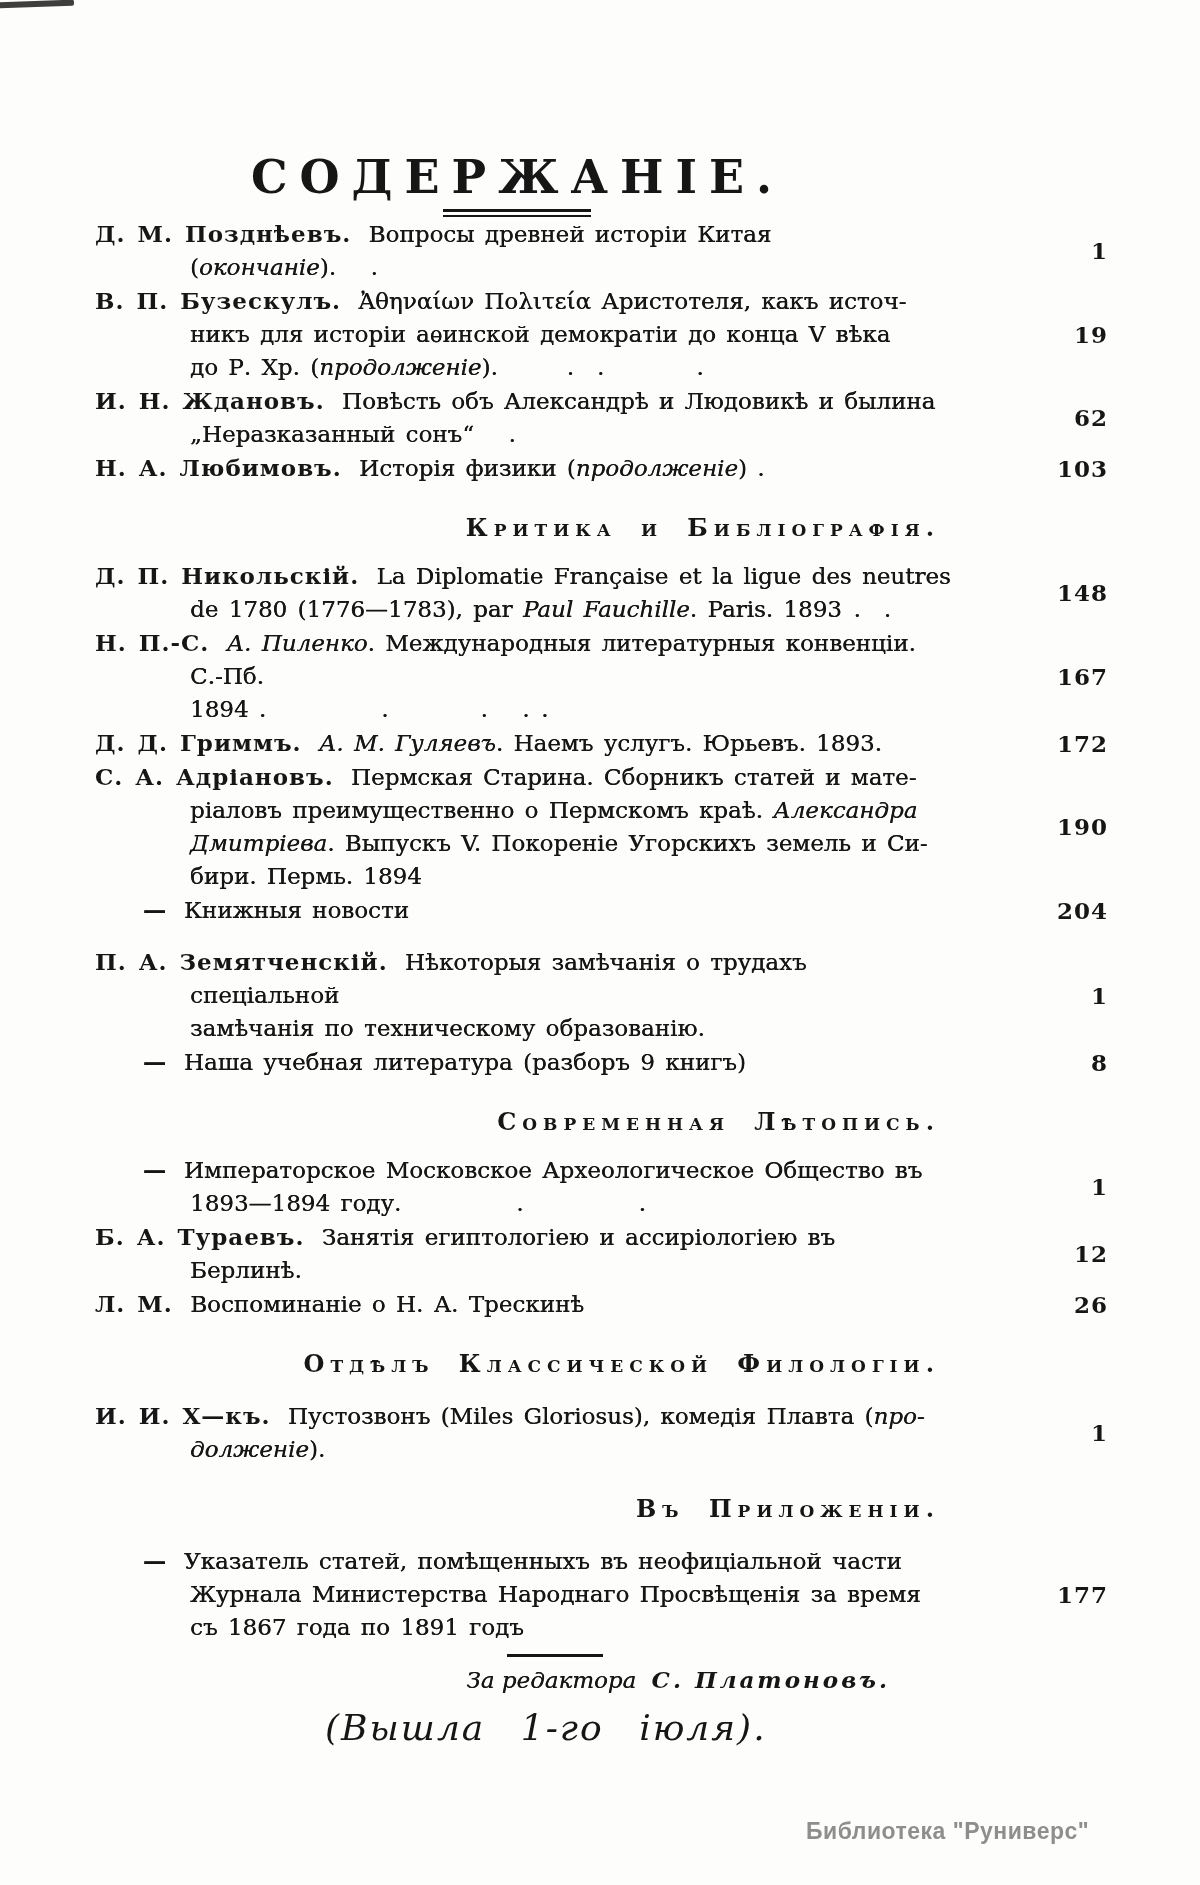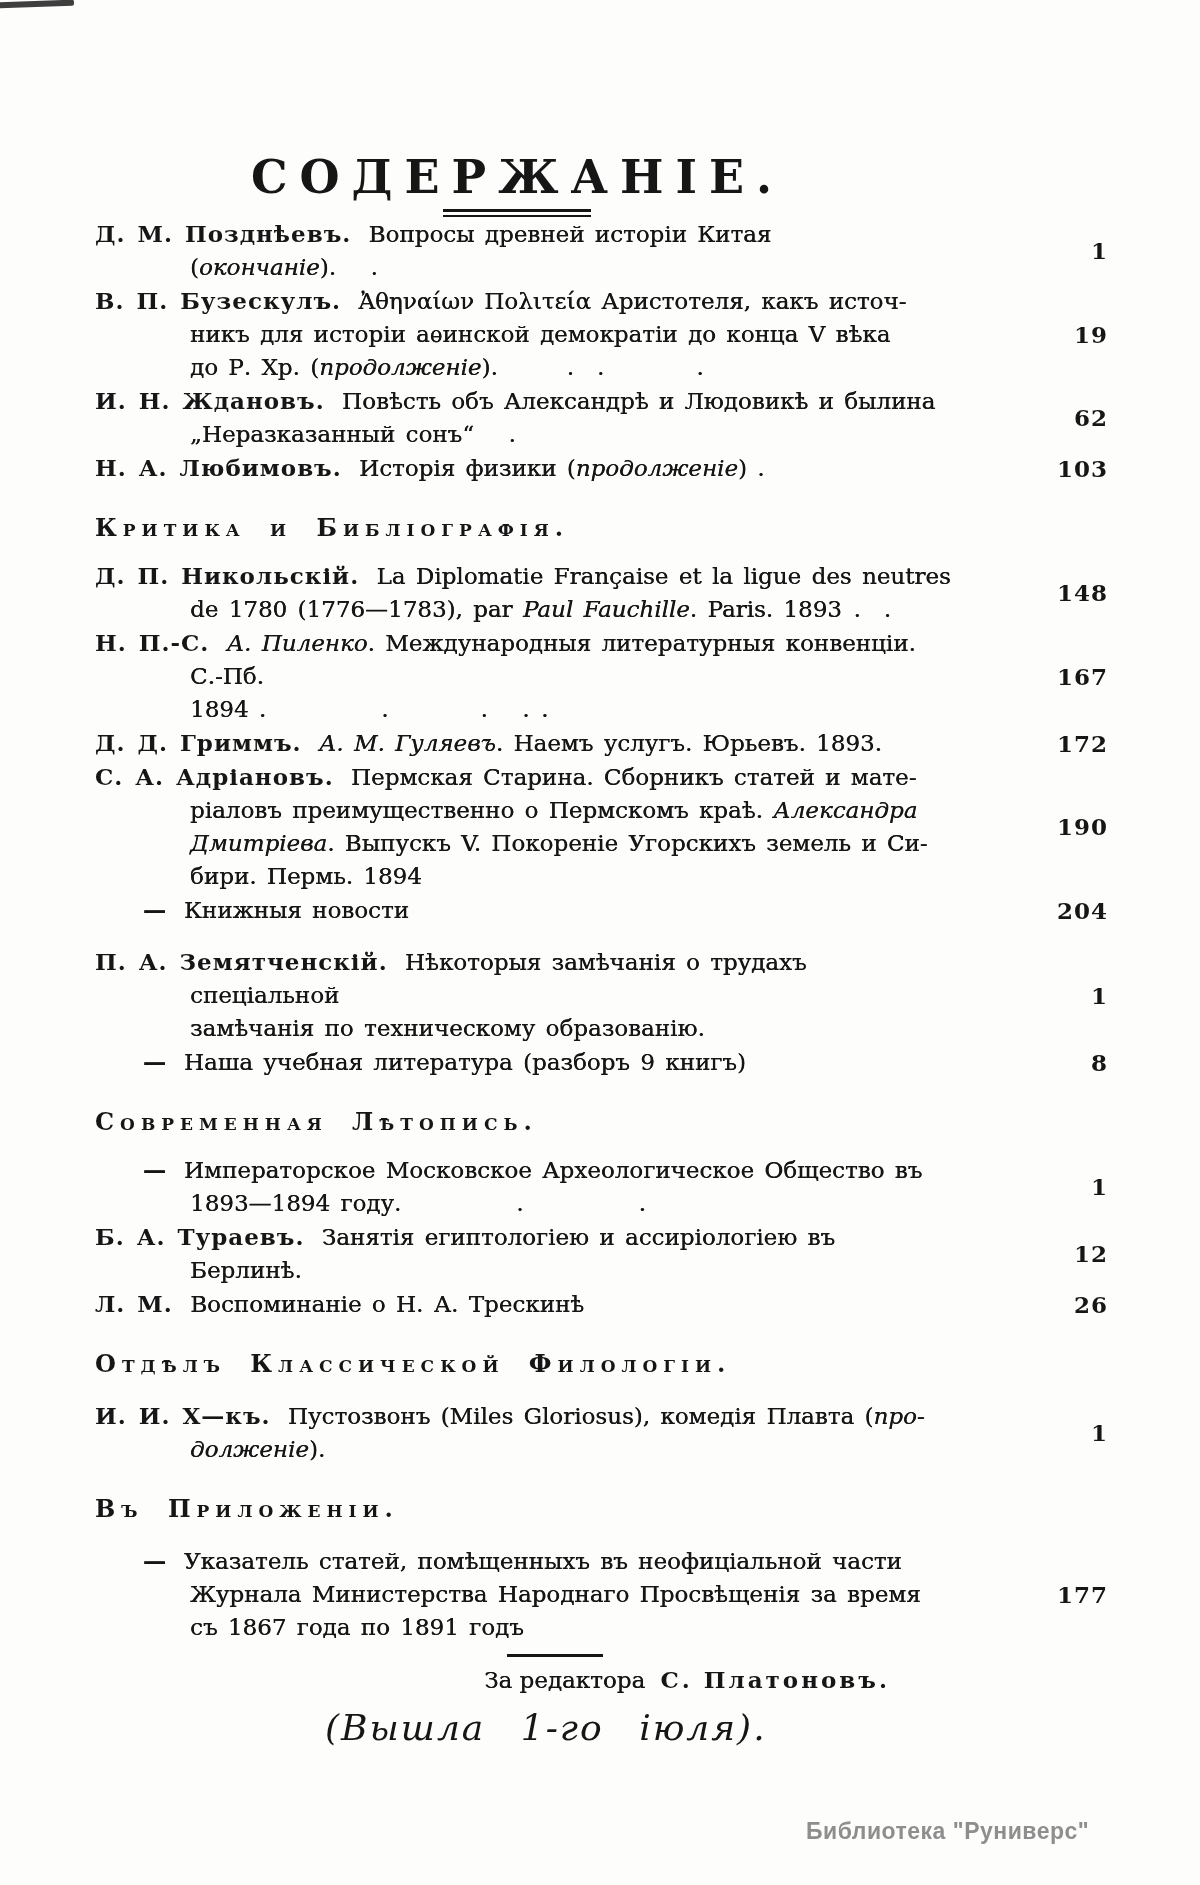--- a/index.html
+++ b/index.html
@@ -22,21 +22,21 @@
   .title-rule .tr1 { border-top:3px solid #151515; margin-bottom:3px; }
   .title-rule .tr2 { border-top:2px solid #151515; }
 
   .section-row { display:flex; align-items:baseline; margin:50px 0 28px; }
   .section-title {
     width:845px; font-variant:small-caps; font-weight:700;
     font-size:24px; letter-spacing:6px; word-spacing:14px; line-height:33px;
   }
   .heading-row { margin:26px 0 14px; }
   .heading {
-    width:845px; text-align:left; font-variant:small-caps; font-weight:700;
+    width:845px; text-align:right; font-variant:small-caps; font-weight:700;
     font-size:24px; letter-spacing:6px; word-spacing:10px; line-height:34px;
   }
   .entry-row { display:flex; align-items:center; }
   .entry-row.gap { margin-top:18px; }
   .entry-text {
     width:845px; padding-left:95px; text-indent:-95px;
     font-size:23px; line-height:33px; word-spacing:3px;
     text-shadow:0.3px 0 0 currentColor;
   }
   .author { font-weight:700; letter-spacing:1px; padding-right:7px; text-shadow:none; }
@@ -44,21 +44,21 @@
   .seg { }
   em.seg { font-style:italic; }
   .page-num {
     width:168px; text-align:right; font-weight:700;
     font-size:23px; line-height:33px; letter-spacing:1px;
   }
 
   .sig-rule { width:96px; border-top:3px solid #151515; margin:10px 0 0 412px; }
   .editor-line {
     width:845px; box-sizing:border-box; text-align:right; padding-right:50px;
-    font-size:23px; line-height:33px; margin-top:6px; text-shadow:0.3px 0 0 currentColor;
+    font-size:23px; line-height:33px; margin-top:6px; text-shadow:0.3px 0 0 currentColor;font-style:italic;
   }
   .editor-name { font-weight:700; letter-spacing:3px; padding-left:8px; text-shadow:none; }
   .release-note {
     margin:10px 0 0 230px; font-size:36px; line-height:42px;
     font-style:italic; letter-spacing:2px; word-spacing:22px;
   }
   .watermark {
     position:absolute; left:806px; top:1818px;
     font-family:"Liberation Sans", sans-serif; font-weight:700;
     font-size:23px; color:#8e8e8e; letter-spacing:0.5px;

